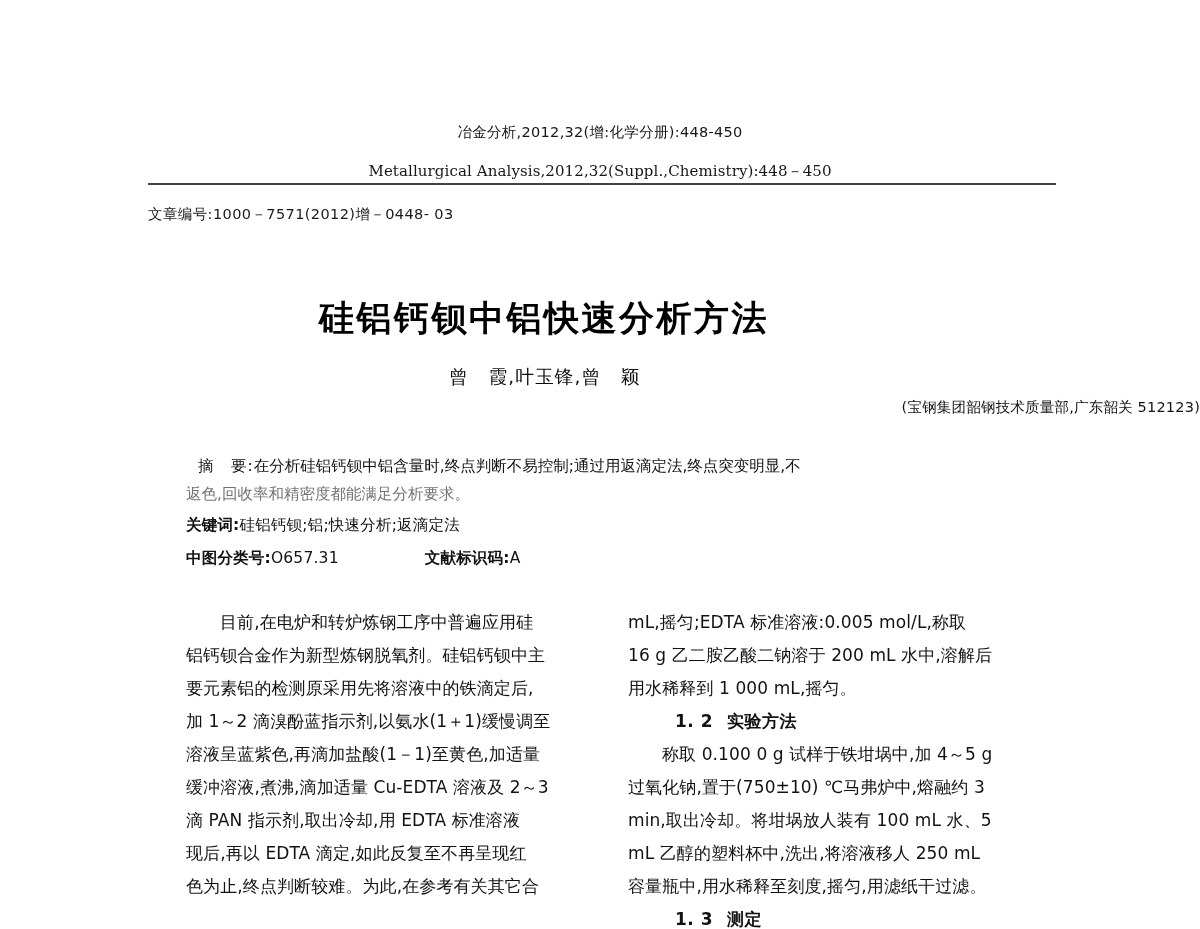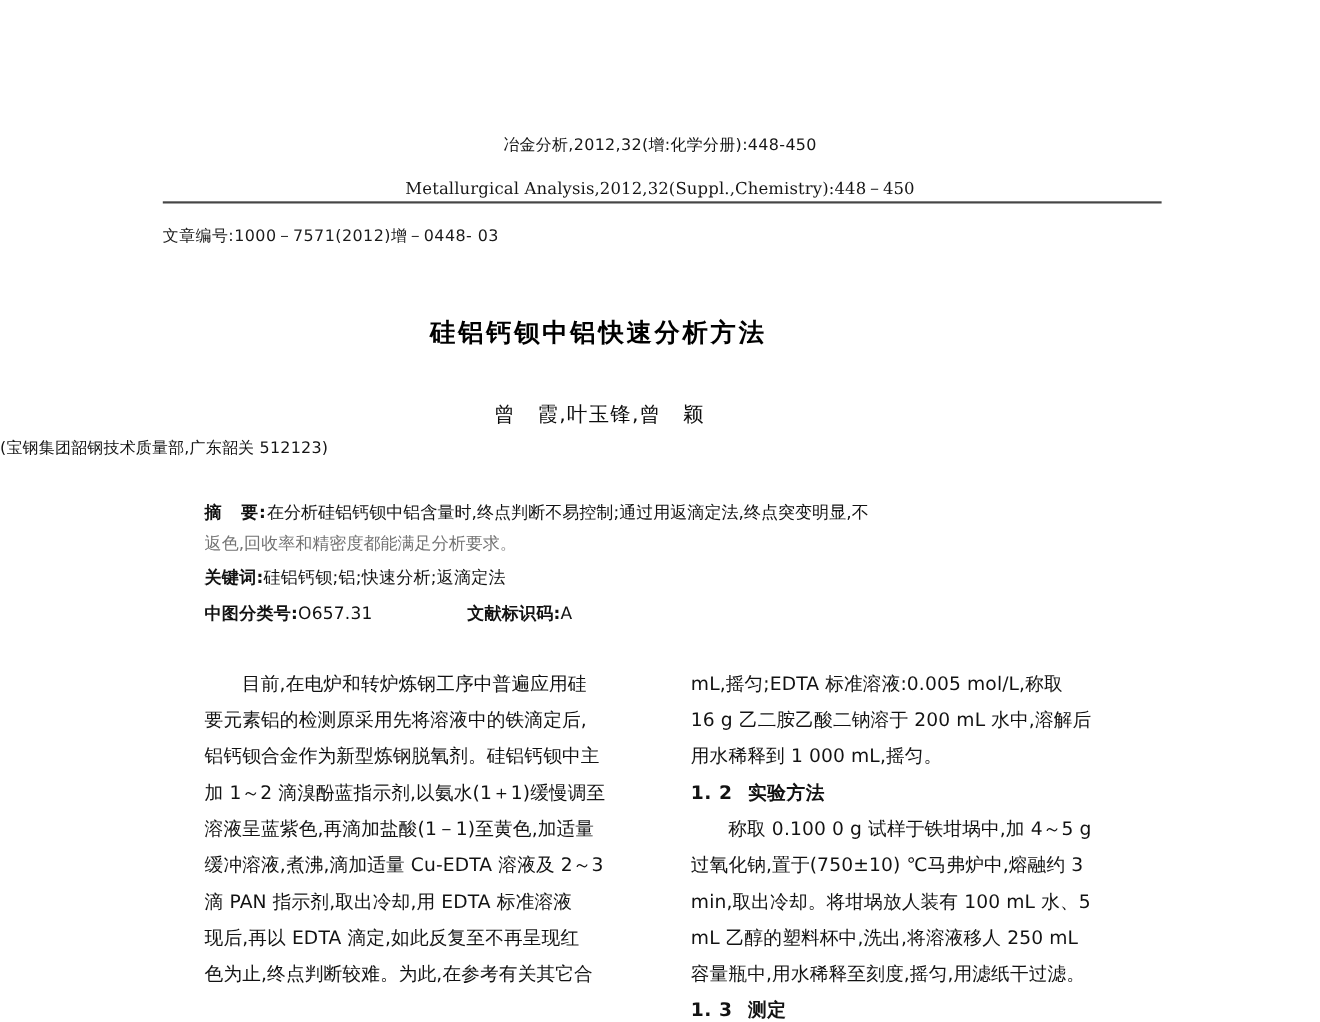--- a/index.html
+++ b/index.html
@@ -71,21 +71,21 @@
 
   
   .title {
     position: absolute;
     left: 0;
     top: 272px;
     width: 1088px;
     text-align: center;
     font-family: "DejaVu Sans", "Liberation Sans", sans-serif;
     font-weight: bold;
-    font-size: 23px;
+    font-size: 35px;
     letter-spacing: 2.5px;
     color: #000;
   }
 
   
   .authors {
     position: absolute;
     left: 0;
     top: 364px;
     width: 1090px;
@@ -93,42 +93,43 @@
     font-family: "DejaVu Sans", "Liberation Sans", sans-serif;
     font-size: 18.5px;
     letter-spacing: 1.2px;
     color: #0d0d0d;
   }
   .affiliation {
     position: absolute;
     left: 0;
     top: 398px;
     width: 1200px;
-    text-align: left;
+    text-align: right;
     font-family: "DejaVu Sans", "Liberation Sans", sans-serif;
     font-size: 14.5px;
     letter-spacing: .2px;
     color: #141414;
   }
 
   
   .abs-block {
     position: absolute;
     left: 186px;
     top: 452px;
     width: 836px;
     font-family: "DejaVu Sans", "Liberation Sans", sans-serif;
     font-size: 15.5px;
     line-height: 28px;
     color: #121212;
     text-align: justify;
   }
   .abs-block .lbl {
-    font-weight: bold;
+    font-weight: normal;
     letter-spacing: 1px;
+    margin-left: 12px;
   }
   .abs-line2 {
     position: absolute;
     left: 186px;
     top: 480px;
     width: 836px;
     font-family: "DejaVu Sans", "Liberation Sans", sans-serif;
     font-size: 15.5px;
     line-height: 28px;
     color: #737373;
@@ -176,21 +177,21 @@
   }
   .bodyline.indent { padding-left: 34px; }
   .heading {
     height: 33px;
     line-height: 33px;
     font-weight: bold;
     font-size: 17px;
     letter-spacing: .5px;
     white-space: nowrap;
   }
-  .heading .num { display: inline-block; min-width: 52px; }
+  .heading .num { display: inline-block; min-width: 52px; margin-left: 47px; }
 </style>
 </head>
 <body>
 
 <div class="page">
 
   <div class="journal-head">
     <div class="jh-cn">冶金分析,2012,32(增:化学分册):448-450</div>
     <div class="jh-en">Metallurgical Analysis,2012,32(Suppl.,Chemistry):448－450</div>
   </div>
@@ -212,22 +213,22 @@
   <div class="kw-line">
     <span class="lbl">关键词:</span><span>硅铝钙钡;铝;快速分析;返滴定法</span>
   </div>
 
   <div class="clc-line">
     <span class="lbl">中图分类号:</span><span>O657.31</span><span class="gap"></span><span class="lbl">文献标识码:</span><span>A</span>
   </div>
 
   <div class="col col-left" id="col-left">
       <div class="bodyline indent">目前,在电炉和转炉炼钢工序中普遍应用硅</div>
+      <div class="bodyline">铝钙钡合金作为新型炼钢脱氧剂。硅铝钙钡中主</div>
       <div class="bodyline">要元素铝的检测原采用先将溶液中的铁滴定后,</div>
-      <div class="bodyline">铝钙钡合金作为新型炼钢脱氧剂。硅铝钙钡中主</div>
       <div class="bodyline">加 1～2 滴溴酚蓝指示剂,以氨水(1＋1)缓慢调至</div>
       <div class="bodyline">溶液呈蓝紫色,再滴加盐酸(1－1)至黄色,加适量</div>
       <div class="bodyline">缓冲溶液,煮沸,滴加适量 Cu-EDTA 溶液及 2～3</div>
       <div class="bodyline">滴 PAN 指示剂,取出冷却,用 EDTA 标准溶液</div>
       <div class="bodyline">现后,再以 EDTA 滴定,如此反复至不再呈现红</div>
       <div class="bodyline">色为止,终点判断较难。为此,在参考有关其它合</div>
     </div>
   <div class="col col-right" id="col-right">
       <div class="bodyline">mL,摇匀;EDTA 标准溶液:0.005 mol/L,称取</div>
       <div class="bodyline">16 g 乙二胺乙酸二钠溶于 200 mL 水中,溶解后</div>

